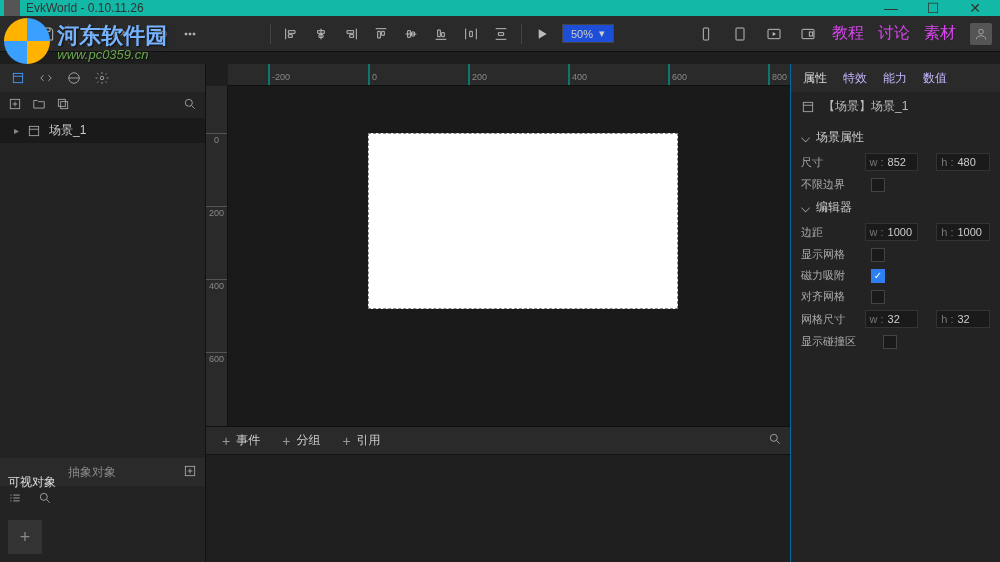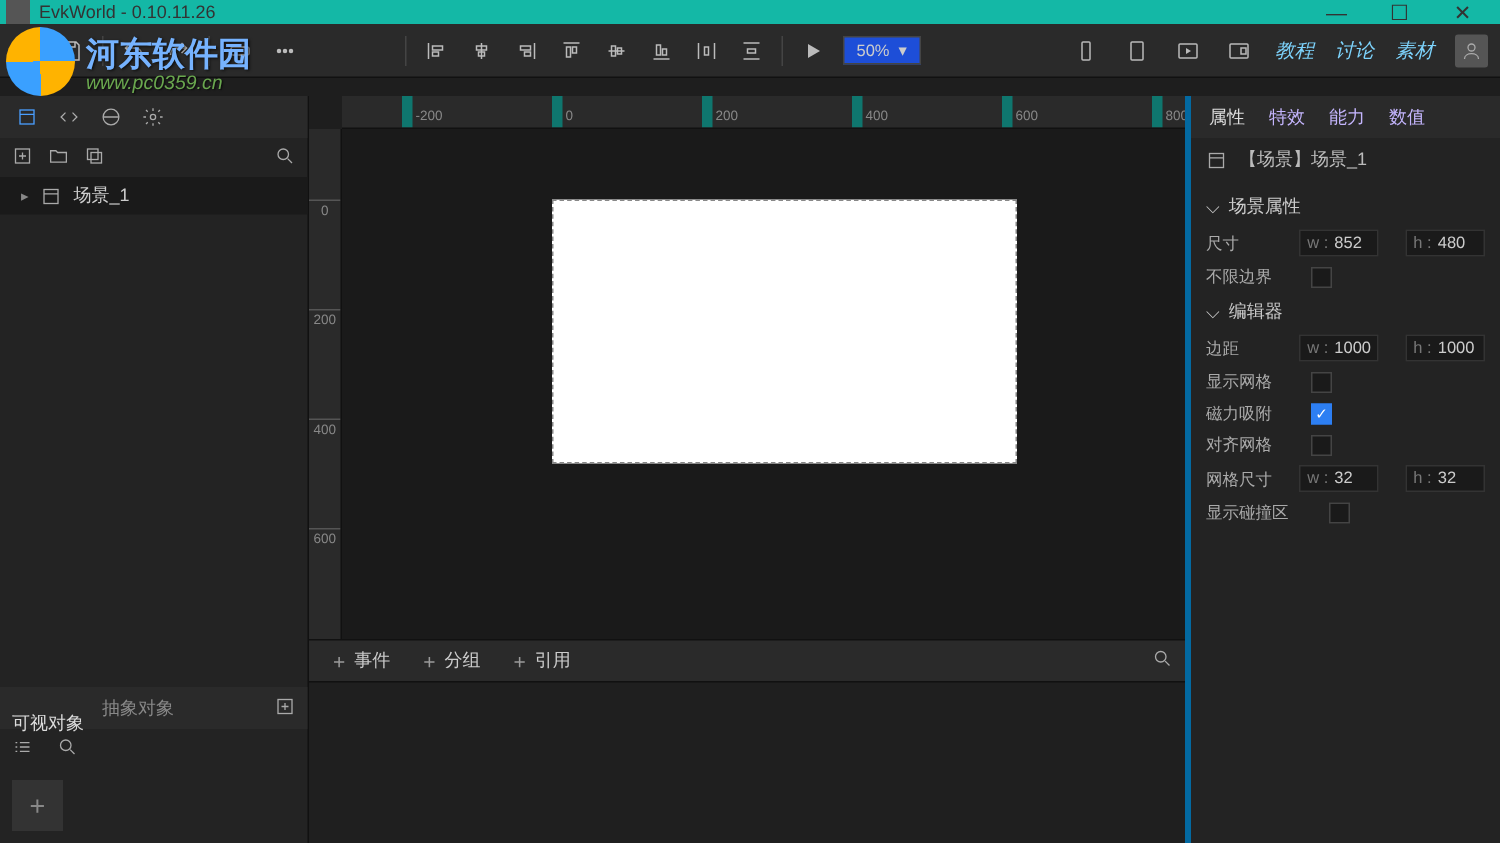--- a/index.html
+++ b/index.html
@@ -12,21 +12,21 @@
 .titlebar .win-btns { display: flex; }
 .titlebar .win-btn { width: 42px; height: 28px; display: flex; align-items: center; justify-content: center; font-size: 14px; cursor: pointer; }
 
 
 .main-toolbar { height: 36px; background: #2a2a2a; display: flex; align-items: center; padding: 0 8px; gap: 10px; border-bottom: 1px solid #111; position: relative; }
 .tb-icon { width: 20px; height: 20px; display: flex; align-items: center; justify-content: center; color: #bbb; cursor: pointer; }
 .tb-icon svg { width: 16px; height: 16px; stroke: #bbb; fill: none; stroke-width: 1.5; }
 .tb-sep { width: 1px; height: 20px; background: #444; }
 .zoom-box { background: #1d4ed8; border: 1px solid #444; padding: 2px 8px; color: #ccc; font-size: 11px; display: flex; align-items: center; gap: 6px; }
 .tb-right { margin-left: auto; display: flex; align-items: center; gap: 14px; }
-.tb-link { color: #7dd3fc; font-size: 13px; cursor: pointer; font-style: italic; }
+.tb-link { color: #d946ef; font-size: 16px; cursor: pointer; }
 .tb-user { width: 22px; height: 22px; background: #555; border-radius: 2px; display: flex; align-items: center; justify-content: center; }
 
 
 .left-panel { position: absolute; left: 0; top: 64px; width: 206px; bottom: 0; background: #232323; border-right: 1px solid #111; display: flex; flex-direction: column; }
 .lp-tabs { height: 28px; display: flex; align-items: center; gap: 8px; padding: 0 8px; background: #2a2a2a; }
 .lp-tabs .lp-tab { width: 20px; height: 20px; display: flex; align-items: center; justify-content: center; cursor: pointer; }
 .lp-tabs .lp-tab.active { color: #4a9eff; }
 .lp-toolbar { height: 26px; display: flex; align-items: center; gap: 10px; padding: 0 8px; }
 .lp-toolbar .spacer { flex: 1; }
 .scene-row { display: flex; align-items: center; gap: 8px; padding: 4px 14px; background: #1a1a1a; cursor: pointer; }
@@ -36,36 +36,36 @@
 .lp-section-header { height: 28px; display: flex; align-items: center; padding: 0 8px; background: #2a2a2a; gap: 12px; }
 .lp-section-header .tab { color: #888; cursor: pointer; }
 .lp-section-header .tab.active { color: #ddd; margin-top: 20px; }
 .lp-section-header .spacer { flex: 1; }
 .lp-list-bar { height: 26px; display: flex; align-items: center; padding: 0 8px; gap: 8px; }
 .lp-add-btn { width: 34px; height: 34px; background: #333; display: flex; align-items: center; justify-content: center; margin: 8px; cursor: pointer; font-size: 18px; color: #888; }
 
 
 .canvas-area { position: absolute; left: 206px; top: 64px; right: 210px; bottom: 0; display: flex; flex-direction: column; }
 .ruler-h { height: 22px; background: #2a2a2a; border-bottom: 1px solid #111; position: relative; overflow: hidden; margin-left: 22px; }
-.ruler-h .tick { position: absolute; top: 0; height: 100%; border-left: 7px solid #0f766e; font-size: 9px; color: #888; padding-left: 2px; padding-top: 8px; }
+.ruler-h .tick { position: absolute; top: 0; height: 100%; border-left: 2px solid #0f766e; font-size: 9px; color: #888; padding-left: 2px; padding-top: 8px; }
 .canvas-body { flex: 1; display: flex; overflow: hidden; }
 .ruler-v { width: 22px; background: #2a2a2a; border-right: 1px solid #111; position: relative; overflow: hidden; }
 .ruler-v .tick { position: absolute; left: 0; width: 100%; border-top: 1px solid #555; font-size: 9px; color: #888; text-align: center; padding-top: 1px; }
 .viewport { flex: 1; background: #1a1a1a; position: relative; overflow: hidden; }
 .canvas-rect { position: absolute; left: 140px; top: 47px; width: 310px; height: 176px; background: #fff; border: 1px dashed #888; }
 
 
 .event-bar { height: 28px; background: #2a2a2a; display: flex; align-items: center; padding: 0 8px; gap: 6px; border-top: 1px solid #111; }
 .event-bar .eb-btn { display: flex; align-items: center; gap: 6px; padding: 0 8px; cursor: pointer; color: #ccc; }
 .event-bar .eb-btn .plus { font-size: 14px; color: #999; }
 .event-bar .spacer { flex: 1; }
 .event-area { height: 108px; background: #1f1f1f; border-top: 1px solid #111; }
 
 
-.right-panel { position: absolute; right: 0; top: 64px; width: 210px; bottom: 0; background: #232323; border-left: 4px solid #0369a1; }
+.right-panel { position: absolute; right: 0; top: 64px; width: 210px; bottom: 0; background: #232323; border-left: 1px solid #0369a1; }
 .rp-tabs { height: 28px; display: flex; align-items: center; gap: 16px; padding: 0 12px; background: #2a2a2a; }
 .rp-tabs .rp-tab { color: #c4b5fd; cursor: pointer; font-size: 12px; }
 .rp-tabs .rp-tab.active { color: #ddd; }
 .rp-title { display: flex; align-items: center; gap: 8px; padding: 6px 10px; color: #bbb; }
 .rp-section { padding: 4px 10px; }
 .rp-section-head { display: flex; align-items: center; gap: 6px; padding: 4px 0; cursor: pointer; }
 .rp-row { display: flex; align-items: center; padding: 3px 0; gap: 18px; }
 .rp-row .label { width: 52px; color: #aaa; font-size: 11px; }
 .rp-input { background: #1a1a1a; border: 1px solid #333; color: #ccc; font-size: 11px; padding: 2px 4px; width: 60px; display: flex; gap: 4px; }
 .rp-input .prefix { color: #777; }

